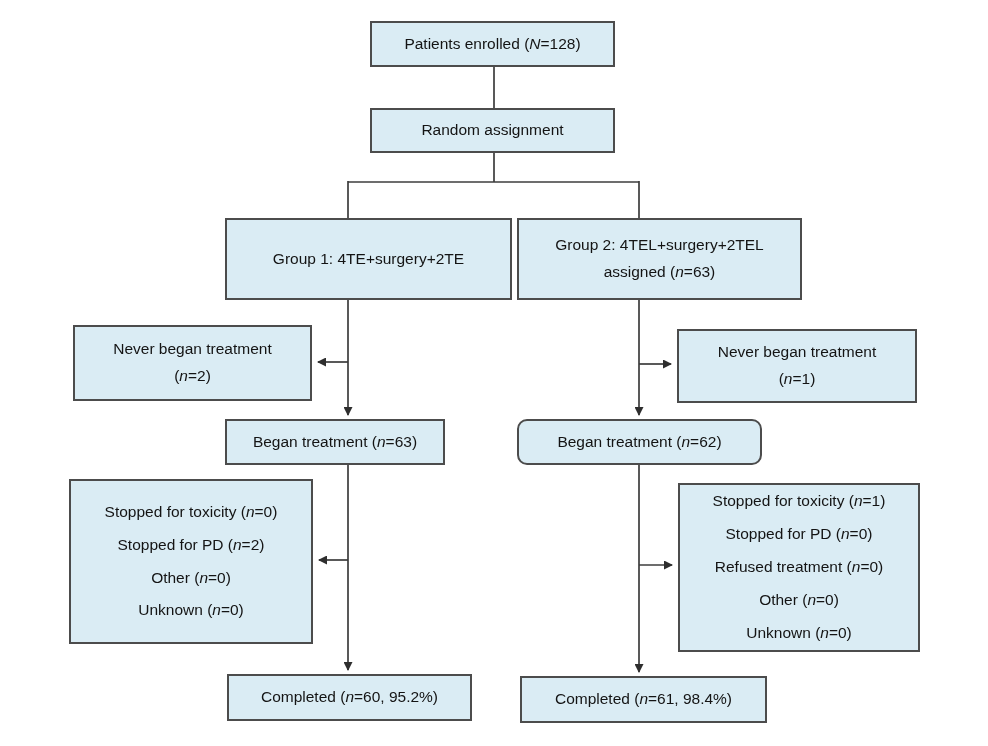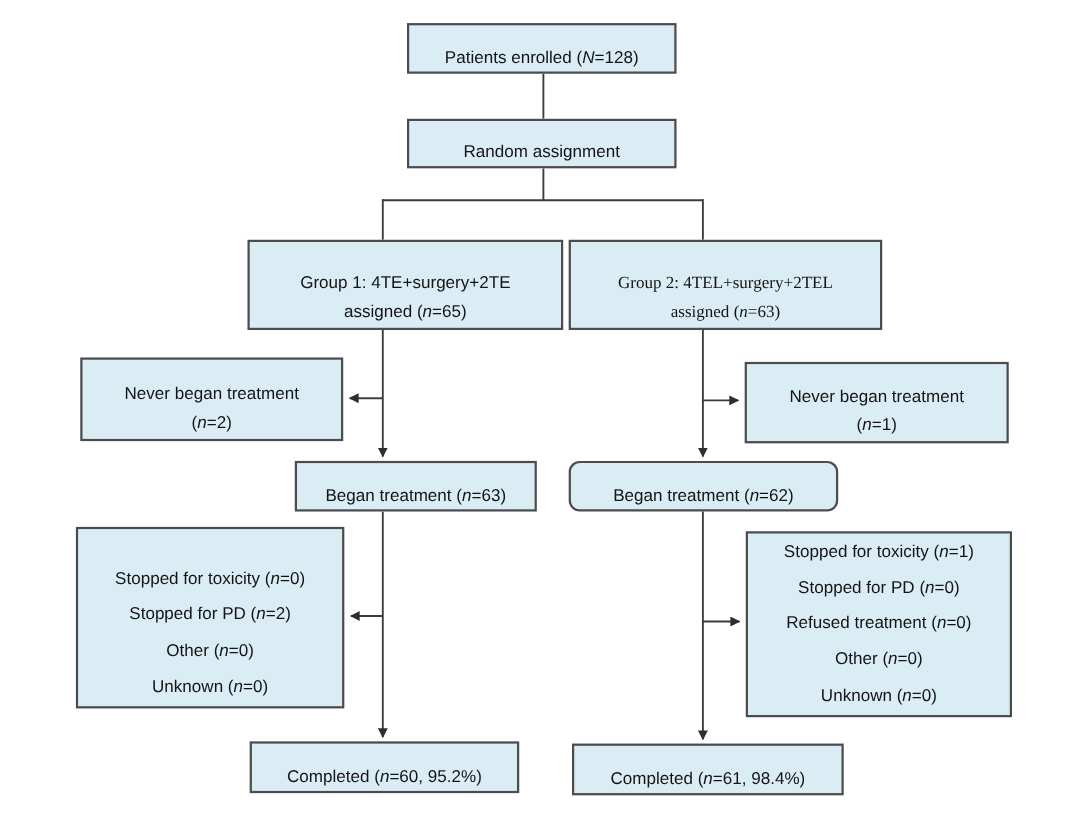--- a/index.html
+++ b/index.html
@@ -20,40 +20,40 @@
     left: 0; top: 0;
     width: 988px; height: 746px;
     pointer-events: none;
   }
   .box {
     position: absolute;
     background: #daecf4;
     border: 2px solid #4c4c4c;
     display: flex;
     flex-direction: column;
-    justify-content: flex-end;
+    justify-content: center;
     align-items: center;
     text-align: center;
     font-size: 15.5px;
     line-height: 1.55;
     color: #141414;
   }
   .box .ln { white-space: nowrap; }
   .v { font-style: italic; }
   .two-line { line-height: 1.72; }
   .multi { line-height: 2.12; }
 
   
   .b-enrolled   { left: 370px; top:  21px; width: 245px; height: 46px; }
   .b-random     { left: 370px; top: 108px; width: 245px; height: 45px; }
   .b-group1     { left: 185px; top: 218px; width: 287px; height: 82px; margin-left: 40px; }
-  .b-group2     { left: 517px; top: 218px; width: 285px; height: 82px; font-family: Liberation Serif, serif; }
+  .b-group2     { left: 517px; top: 218px; width: 285px; height: 82px; }
   .b-never-l    { left:  73px; top: 325px; width: 239px; height: 76px; }
   .b-never-r    { left: 677px; top: 329px; width: 240px; height: 74px; }
-  .b-began-l    { left: 225px; top: 419px; width: 220px; height: 46px; margin-left: 43px; }
+  .b-began-l    { left: 225px; top: 419px; width: 220px; height: 46px; }
   .b-began-r    { left: 517px; top: 419px; width: 245px; height: 46px; border-radius: 10px; }
   .b-stopped-l  { left:  69px; top: 479px; width: 244px; height: 165px; }
   .b-stopped-r  { left: 678px; top: 483px; width: 242px; height: 169px; }
   .b-completed-l{ left: 227px; top: 674px; width: 245px; height: 47px; }
   .b-completed-r{ left: 520px; top: 676px; width: 247px; height: 47px; }
 </style>
 </head>
 <body>
 
 <div class="canvas">
@@ -86,21 +86,20 @@
   <div class="box b-enrolled">
     <div class="ln"><span>Patients enrolled (</span><span class="v">N</span><span>=128)</span></div>
   </div>
 
   <div class="box b-random">
     <div class="ln">Random assignment</div>
   </div>
 
   <div class="box b-group1 two-line">
     <div class="ln">Group 1: 4TE+surgery+2TE</div>
-    <div class="ln"><span>assigned (</span><span class="v">n</span><span>=65)</span></div>
   </div>
 
   <div class="box b-group2 two-line">
     <div class="ln">Group 2: 4TEL+surgery+2TEL</div>
     <div class="ln"><span>assigned (</span><span class="v">n</span><span>=63)</span></div>
   </div>
 
   <div class="box b-never-l two-line">
     <div class="ln">Never began treatment</div>
     <div class="ln"><span>(</span><span class="v">n</span><span>=2)</span></div>

